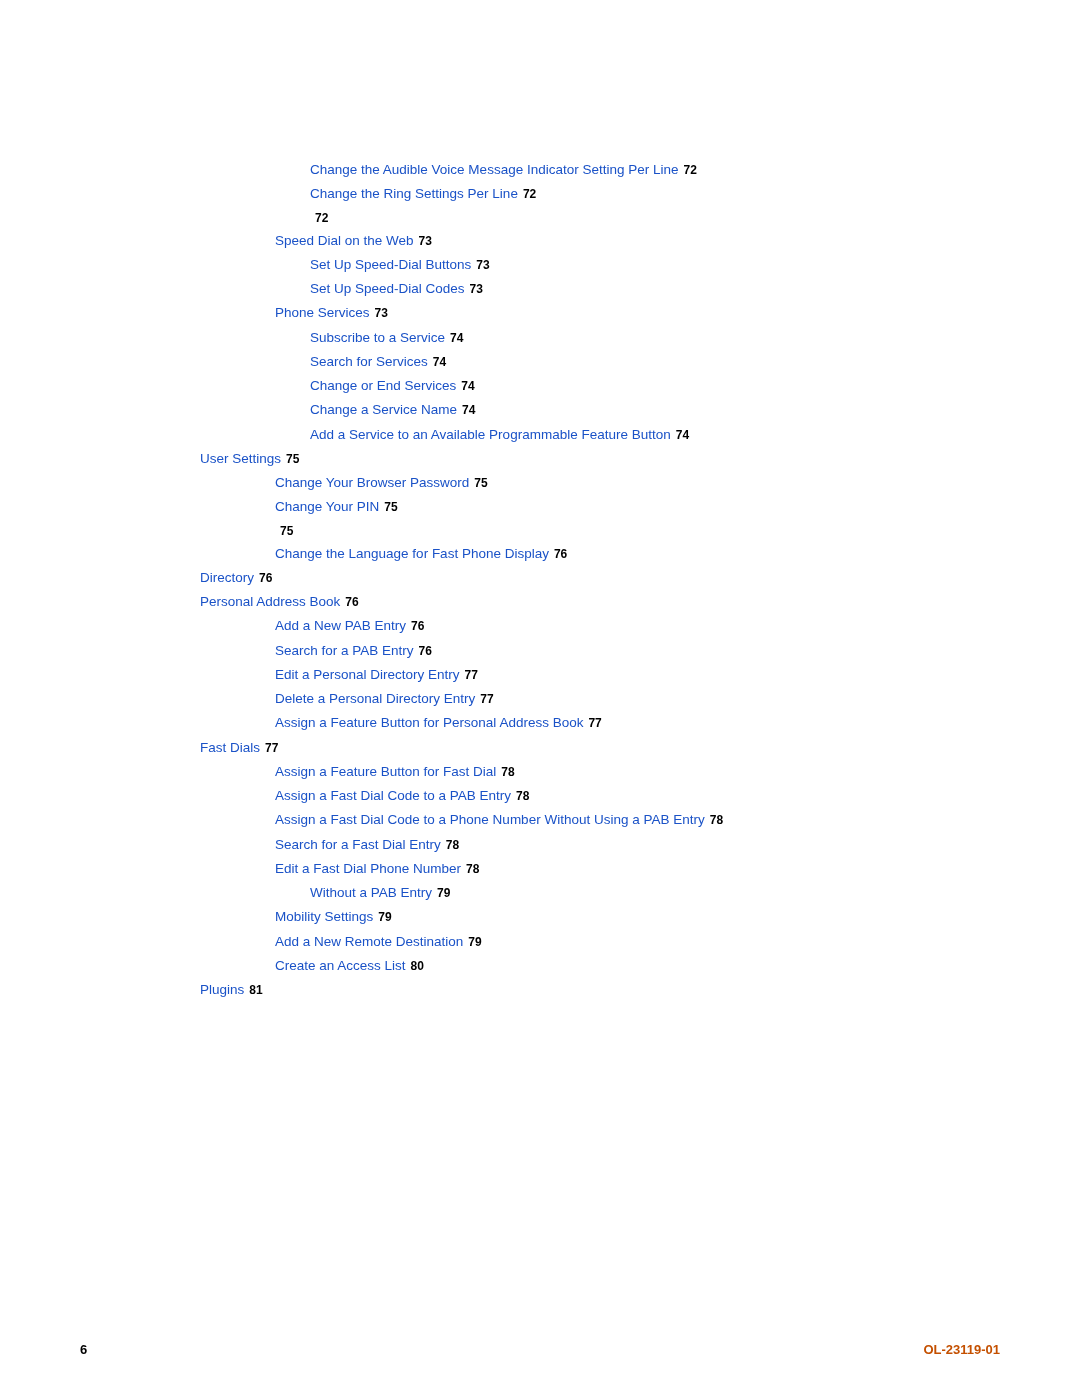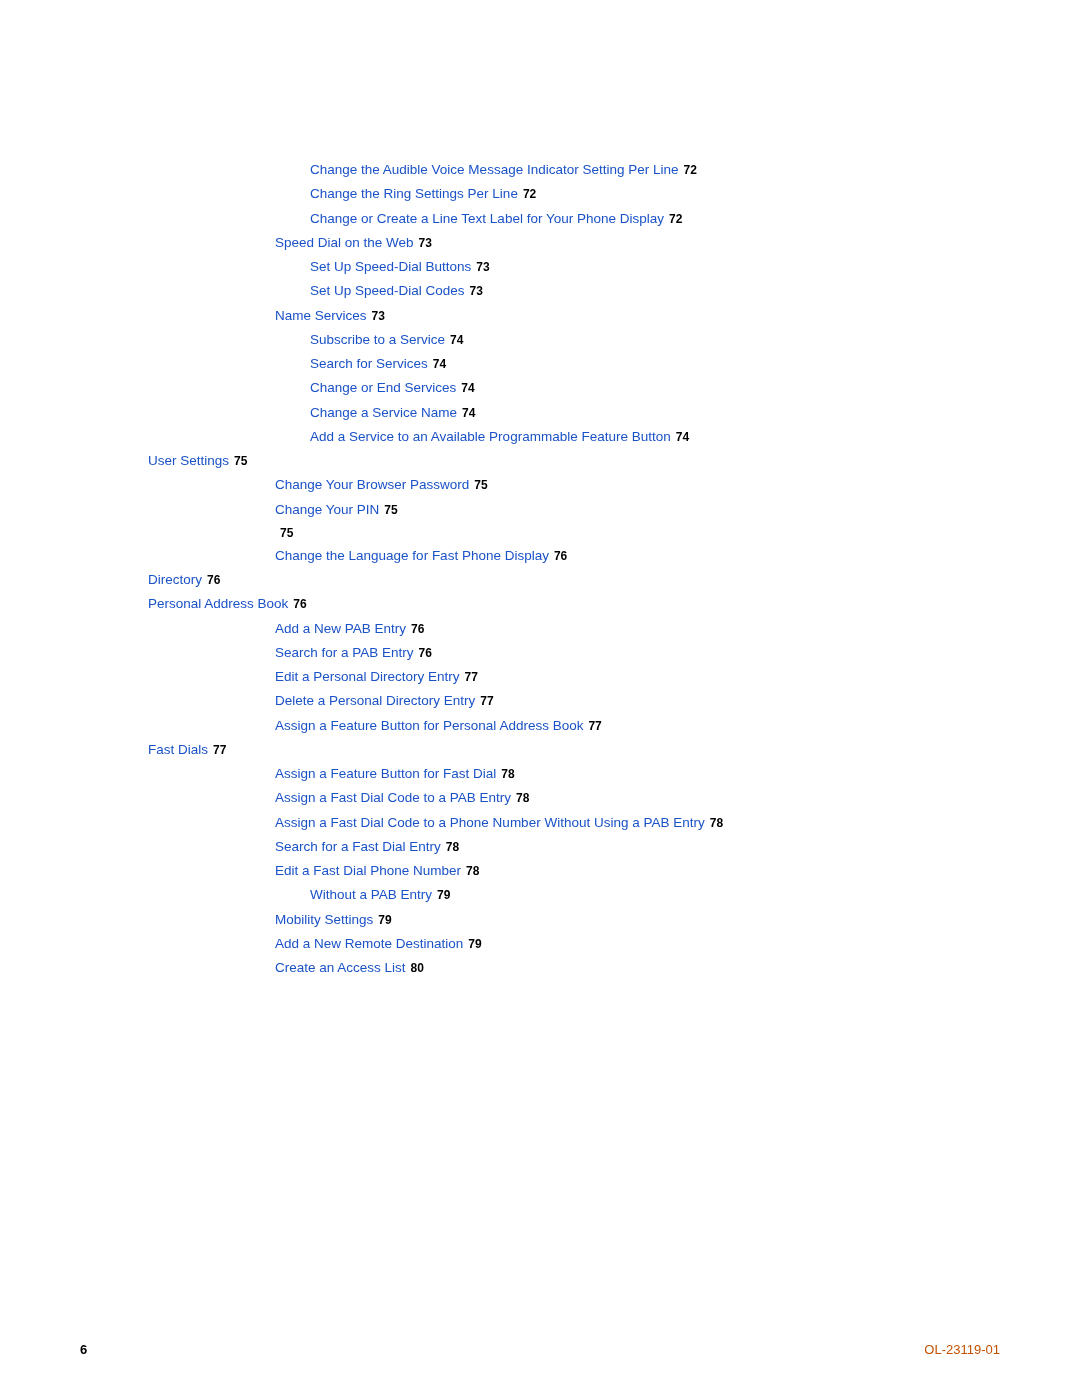--- a/index.html
+++ b/index.html
@@ -39,21 +39,21 @@
     }
 
     .page-num {
       color: #000000;
       font-size: 12px;
       font-weight: bold;
       margin-left: 5px;
     }
 
     
-    .indent-0 { margin-left: 68px; }
+    .indent-0 { margin-left: 120px; }
     .indent-1 { margin-left: 195px; }
     .indent-2 { margin-left: 230px; }
 
     .footer {
       position: absolute;
       bottom: 40px;
       left: 80px;
       right: 80px;
       display: flex;
       justify-content: space-between;
@@ -61,55 +61,54 @@
     }
 
     .footer-page {
       font-size: 13px;
       font-weight: bold;
       color: #000;
     }
 
     .footer-doc {
       font-size: 13px;
-      font-weight: normal;
+      font-weight: bold;
       color: #c45000;
     }
   </style>
 </head>
 <body>
 
 <div class="page-container">
   <div class="toc-content" id="toc-container">
   <div class="toc-line indent-2">
         <a class="toc-link" href="#">Change the Audible Voice Message Indicator Setting Per Line</a>
         <span class="page-num">72</span>
       </div>
       <div class="toc-line indent-2">
         <a class="toc-link" href="#">Change the Ring Settings Per Line</a>
         <span class="page-num">72</span>
       </div>
       <div class="toc-line indent-2">
-        <a class="toc-link" href="#">Change or Create a Line Text Label for Your Phone Display</a>
         <span class="page-num">72</span>
       </div>
       <div class="toc-line indent-1">
         <a class="toc-link" href="#">Speed Dial on the Web</a>
         <span class="page-num">73</span>
       </div>
       <div class="toc-line indent-2">
         <a class="toc-link" href="#">Set Up Speed-Dial Buttons</a>
         <span class="page-num">73</span>
       </div>
       <div class="toc-line indent-2">
         <a class="toc-link" href="#">Set Up Speed-Dial Codes</a>
         <span class="page-num">73</span>
       </div>
       <div class="toc-line indent-1">
-        <a class="toc-link" href="#">Name Services</a>
+        <a class="toc-link" href="#">Phone Services</a>
         <span class="page-num">73</span>
       </div>
       <div class="toc-line indent-2">
         <a class="toc-link" href="#">Subscribe to a Service</a>
         <span class="page-num">74</span>
       </div>
       <div class="toc-line indent-2">
         <a class="toc-link" href="#">Search for Services</a>
         <span class="page-num">74</span>
       </div>
@@ -204,20 +203,24 @@
         <a class="toc-link" href="#">Mobility Settings</a>
         <span class="page-num">79</span>
       </div>
       <div class="toc-line indent-1">
         <a class="toc-link" href="#">Add a New Remote Destination</a>
         <span class="page-num">79</span>
       </div>
       <div class="toc-line indent-1">
         <a class="toc-link" href="#">Create an Access List</a>
         <span class="page-num">80</span>
+      </div>
+      <div class="toc-line indent-0">
+        <a class="toc-link" href="#">Plugins</a>
+        <span class="page-num">81</span>
       </div>
     </div>
 
   <div class="footer">
     <span class="footer-page">6</span>
     <span class="footer-doc">OL-23119-01</span>
   </div>
 </div>
 
 </body></html>

